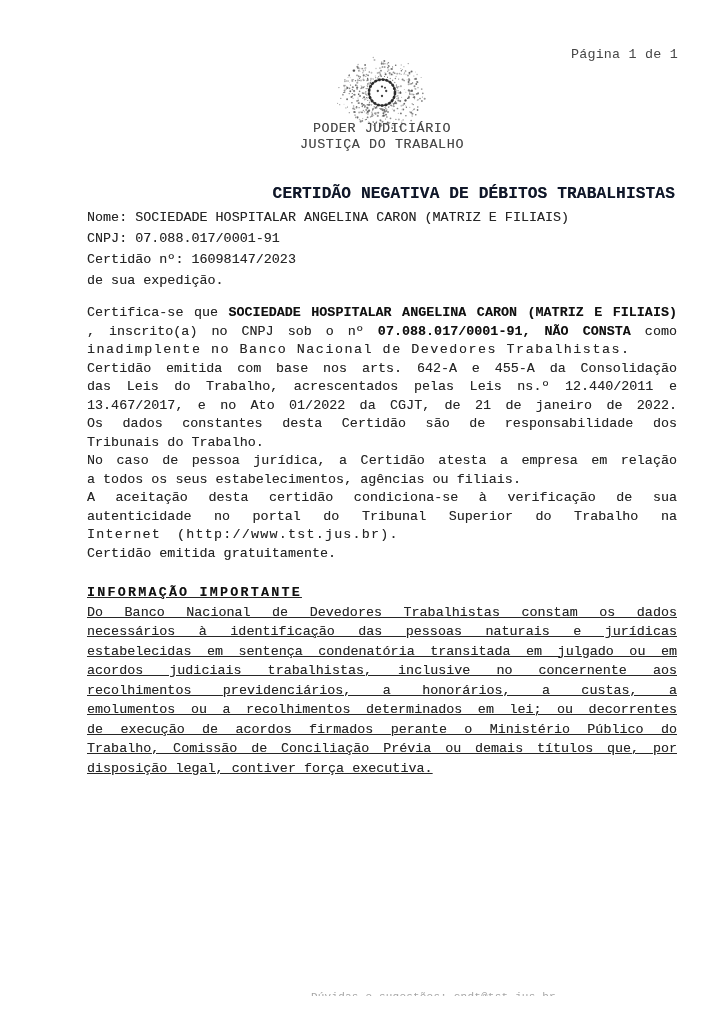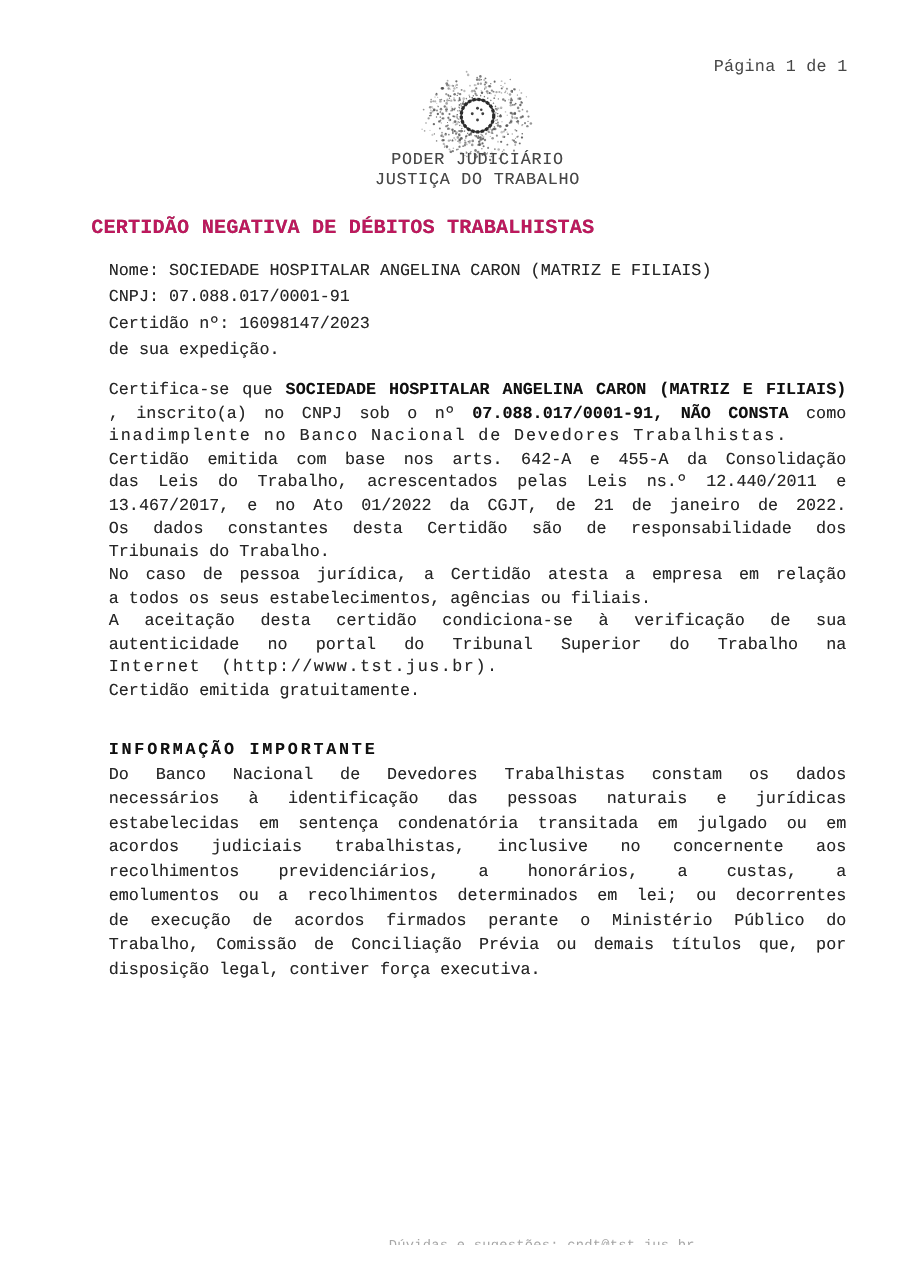--- a/index.html
+++ b/index.html
@@ -15,36 +15,36 @@
     font-size:13.4px;color:#464646;letter-spacing:.2px;white-space:nowrap;
   }
   .emblem{position:absolute;left:337px;top:56px;width:90px;height:80px;}
   .org{
     position:absolute;left:87px;top:121px;width:590px;
     text-align:center;font-size:13.4px;line-height:15.5px;
     letter-spacing:.6px;color:#474747;
     text-shadow:0 0 .4px rgba(70,70,70,.45);
   }
   .title{
-    position:absolute;left:73px;top:171px;width:590px;margin:0;
-    text-align:left;font-size:16.2px;font-weight:bold;color:#be185d;
+    position:absolute;left:73px;top:171px;width:590px;margin:12px;
+    text-align:right;font-size:16.2px;font-weight:bold;color:#0f172a;
     letter-spacing:.1px;line-height:22px;
     text-shadow:0 0 .5px rgba(0,0,0,.5);
   }
   .body{
     position:absolute;left:87px;top:207px;width:590px;
     font-size:13.4px;color:#262626;
     text-shadow:0 0 .4px rgba(30,30,30,.4);
   }
   .line{white-space:nowrap;}
   .line.just{white-space:normal;text-align:justify;text-align-last:justify;}
   .b-ident .line{line-height:21px;}
   .b-cert{margin-top:13px;}
   .b-cert .line{line-height:18.5px;}
-  .b-info{margin-top:28px;}
+  .b-info{margin-top:20px;text-decoration:underline;}
   .b-info .line{line-height:19.5px;}
   .body b{font-weight:bold;color:#101010;}
   .footer{
     position:absolute;left:311px;top:963px;
     font-size:11px;color:#a6a6a6;letter-spacing:.2px;white-space:nowrap;margin-top:28px;
   }
 </style>
 </head>
 <body>
 

